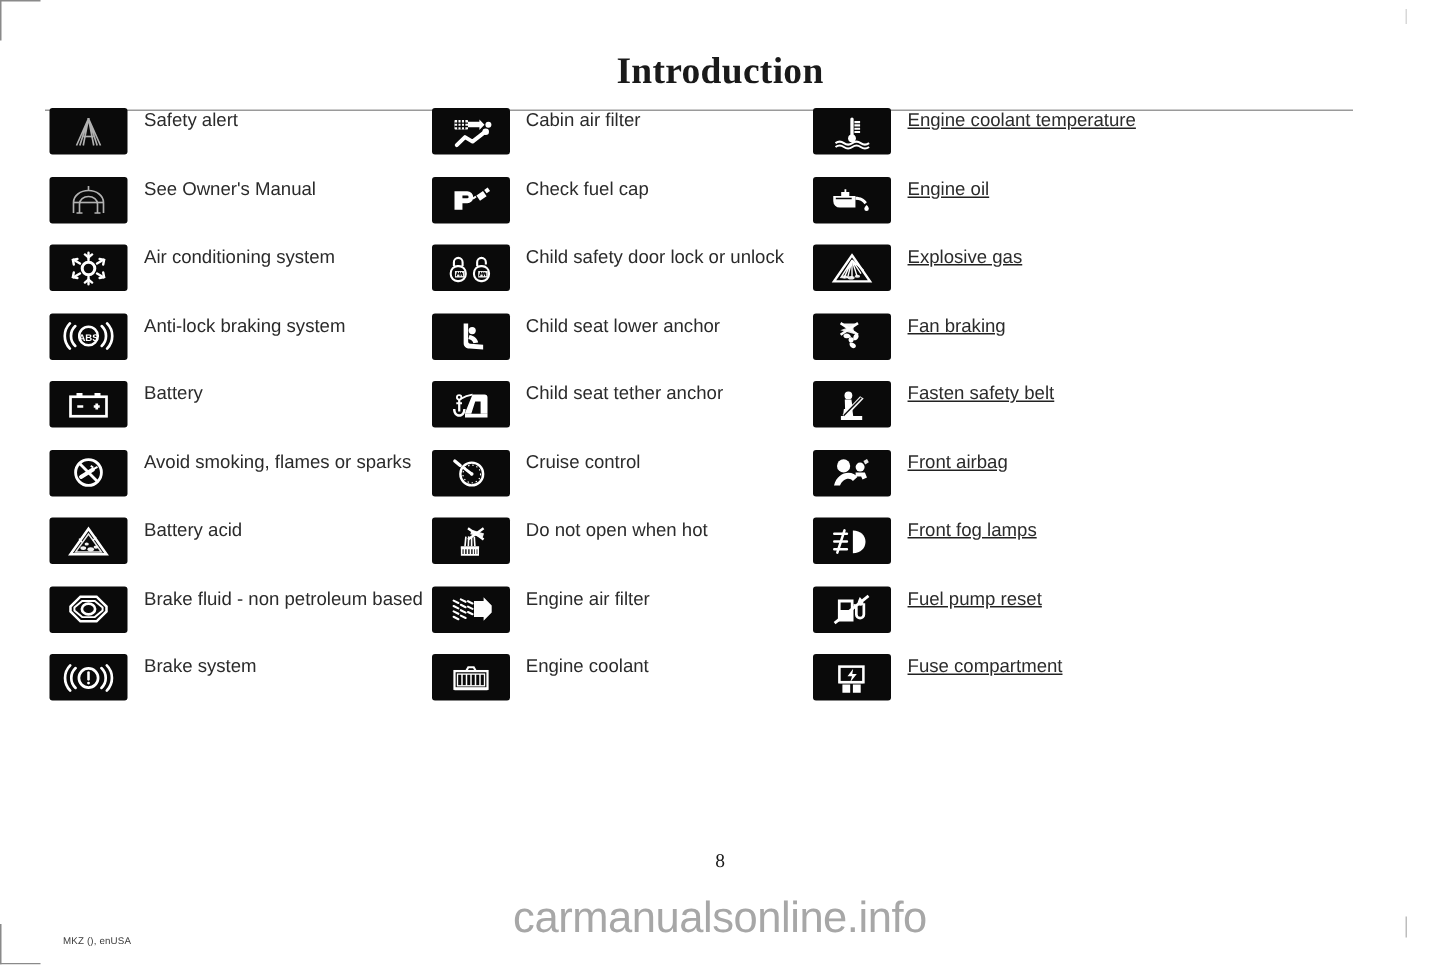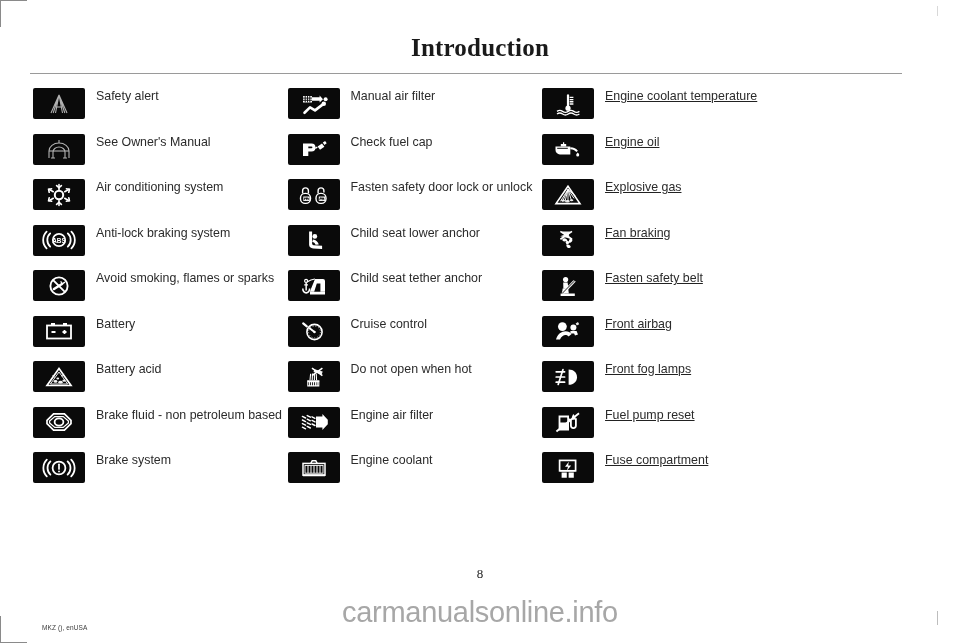--- a/index.html
+++ b/index.html
@@ -47,21 +47,21 @@
     right: 58px;
     top: 73px;
     height: 1px;
     background: #9a9a9a;
   }
 
   
   #columns {
     position: absolute;
     left: 0;
-    top: 88px;
+    top: 72px;
     width: 800px;
     display: flex;
     justify-content: center;
   }
   .column {
     display: flex;
     flex-direction: column;
   }
   .col-0 { margin-left: 33px; width: 296px; }
   .col-1 { margin-left: 0px;  width: 296px; }
@@ -182,40 +182,40 @@
    <path d="M28.8 5.4 A9 9 0 0 1 28.8 18.6" stroke-width="1.8" stroke-linecap="round"></path>
    <path d="M32.4 3.6 A12 12 0 0 1 32.4 20.4" stroke-width="1.8" stroke-linecap="round"></path>
    <text x="20" y="15.3" font-family="Liberation Sans, sans-serif" font-size="6.4" font-weight="bold" fill="#fff" stroke="none" text-anchor="middle">ABS</text>
           </svg>
         </div>
         <div class="sym-label">Anti-lock braking system</div>
       </div>
       <div class="sym-row">
         <div class="sym-box">
           <svg width="40" height="24" viewBox="0 0 40 24" fill="none" stroke="#fff" stroke-width="1.6">
+            <rect x="8" y="6.5" width="24" height="13" stroke-width="1.8"></rect>
+   <rect x="12" y="4" width="4" height="2.5" fill="#fff" stroke="none"></rect>
+   <rect x="24" y="4" width="4" height="2.5" fill="#fff" stroke="none"></rect>
+   <path d="M12.5 13 h4" stroke-width="1.8"></path>
+   <path d="M23.5 13 h4 M25.5 11 v4" stroke-width="1.8"></path>
+          </svg>
+        </div>
+        <div class="sym-label">Battery</div>
+      </div>
+      <div class="sym-row">
+        <div class="sym-box">
+          <svg width="40" height="24" viewBox="0 0 40 24" fill="none" stroke="#fff" stroke-width="1.6">
             <circle cx="20" cy="12" r="8.6" stroke-width="1.9"></circle>
    <path d="M13.9 5.9 L26.1 18.1" stroke-width="1.9"></path>
    <path d="M15 15 l8-5" stroke-width="2.6" stroke-linecap="round"></path>
    <path d="M23.6 9.6 l2.4-1.4" stroke-width="1.4"></path>
    <path d="M21.5 7.5 l1.6 1.2" stroke-width="1.2"></path>
           </svg>
         </div>
         <div class="sym-label">Avoid smoking, flames or sparks</div>
-      </div>
-      <div class="sym-row">
-        <div class="sym-box">
-          <svg width="40" height="24" viewBox="0 0 40 24" fill="none" stroke="#fff" stroke-width="1.6">
-            <rect x="8" y="6.5" width="24" height="13" stroke-width="1.8"></rect>
-   <rect x="12" y="4" width="4" height="2.5" fill="#fff" stroke="none"></rect>
-   <rect x="24" y="4" width="4" height="2.5" fill="#fff" stroke="none"></rect>
-   <path d="M12.5 13 h4" stroke-width="1.8"></path>
-   <path d="M23.5 13 h4 M25.5 11 v4" stroke-width="1.8"></path>
-          </svg>
-        </div>
-        <div class="sym-label">Battery</div>
       </div>
       <div class="sym-row">
         <div class="sym-box">
           <svg width="40" height="24" viewBox="0 0 40 24" fill="none" stroke="#fff" stroke-width="1.6">
             <path d="M20 3.5 L32 20.5 H8 Z" stroke-width="1.7"></path>
    <path d="M20 7 L28.6 19 H11.4 Z" stroke-width="1" opacity="0.9"></path>
    <g fill="#fff" stroke="none" opacity="0.95">
      <ellipse cx="16.5" cy="16.4" rx="1.9" ry="1.3"></ellipse>
      <ellipse cx="21.5" cy="17.2" rx="2.2" ry="1.4"></ellipse>
      <ellipse cx="25" cy="15.7" rx="1.6" ry="1.1"></ellipse>
@@ -261,21 +261,21 @@
     <circle cx="31.6" cy="7.2" r="2"></circle>
    </g>
    <g stroke="#0a0a0a" stroke-width="0.9">
      <path d="M11.2 4 v6.4 M13.5 4 v6.4 M15.8 4 v6.4"></path>
      <path d="M9 6.1 h9 M9 8.3 h9"></path>
    </g>
    <path d="M10.5 20.8 L16 15.4 L21 18.4 L28.5 12.6" stroke-width="2.6" stroke-linecap="round" stroke-linejoin="round"></path>
    <circle cx="29.8" cy="11.8" r="2.2" fill="#fff" stroke="none"></circle>
           </svg>
         </div>
-        <div class="sym-label">Manual air filter</div>
+        <div class="sym-label">Cabin air filter</div>
       </div>
       <div class="sym-row">
         <div class="sym-box">
           <svg width="40" height="24" viewBox="0 0 40 24" fill="none" stroke="#fff" stroke-width="1.6">
             <g fill="#fff" stroke="none">
     <path d="M9 6.5 h8.5 a4 4 0 0 1 0 8 h-3.2 v4.4 h-5.3 Z"></path>
     <path d="M14.3 11.2 h3.2 a0.9 0.9 0 0 0 0-1.8 h-3.2 Z" fill="#0a0a0a"></path>
     <path d="M23.6 9.4 l4.4-3 2.4 3.4 -4.4 3 Z"></path>
     <path d="M28.8 5.6 l2.3-1.6 1.6 2.3 -2.3 1.6 Z"></path>
    </g>
@@ -296,21 +296,21 @@
    <g fill="#fff" stroke="none">
      <path d="M9.3 13.6 h6.4 v4.4 h-6.4 Z" opacity="0.95"></path>
      <path d="M24.8 13.6 h6.4 v4.4 h-6.4 Z" opacity="0.95"></path>
    </g>
    <g stroke="#0a0a0a" stroke-width="0.8">
      <path d="M11 14.3 l-0.8 2.8 M12.3 14.3 l0.5 2.8 M10.4 15.6 h4.3 M13.6 14.4 l0.8 2.6"></path>
      <path d="M26.5 14.3 l-0.8 2.8 M27.8 14.3 l0.5 2.8 M25.9 15.6 h4.3 M29.1 14.4 l0.8 2.6"></path>
    </g>
           </svg>
         </div>
-        <div class="sym-label">Fasten safety door lock or unlock</div>
+        <div class="sym-label">Child safety door lock or unlock</div>
       </div>
       <div class="sym-row">
         <div class="sym-box">
           <svg width="40" height="24" viewBox="0 0 40 24" fill="none" stroke="#fff" stroke-width="1.6">
             <g fill="#fff" stroke="none">
     <path d="M10.5 3.6 h4.6 v13.2 c0 2.2 1.6 3.4 4 3.6 l9 0.6 v-3.2 l-8.4-0.6 c-1.2-0.1 -1.6-0.7 -1.6-1.9 V3.6 Z"></path>
     <circle cx="20.8" cy="8.4" r="2.4"></circle>
     <path d="M19 11.4 c3 0.4 5.2 2.4 5.8 5 l-3.2 0.4 c-0.5-1.6 -1.8-2.6 -3.4-2.8 Z"></path>
    </g>
           </svg>

